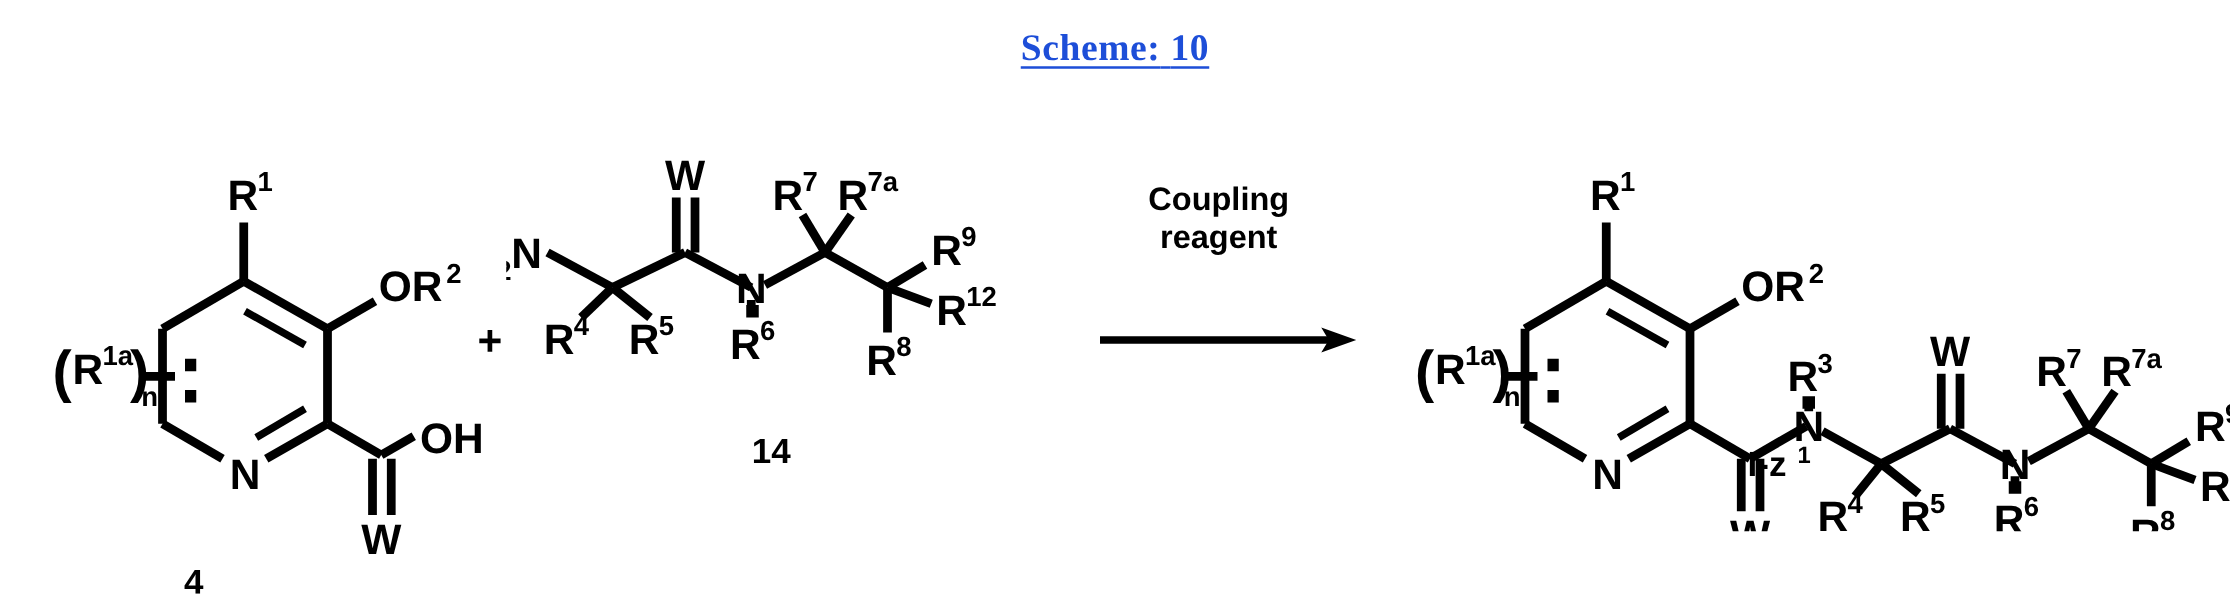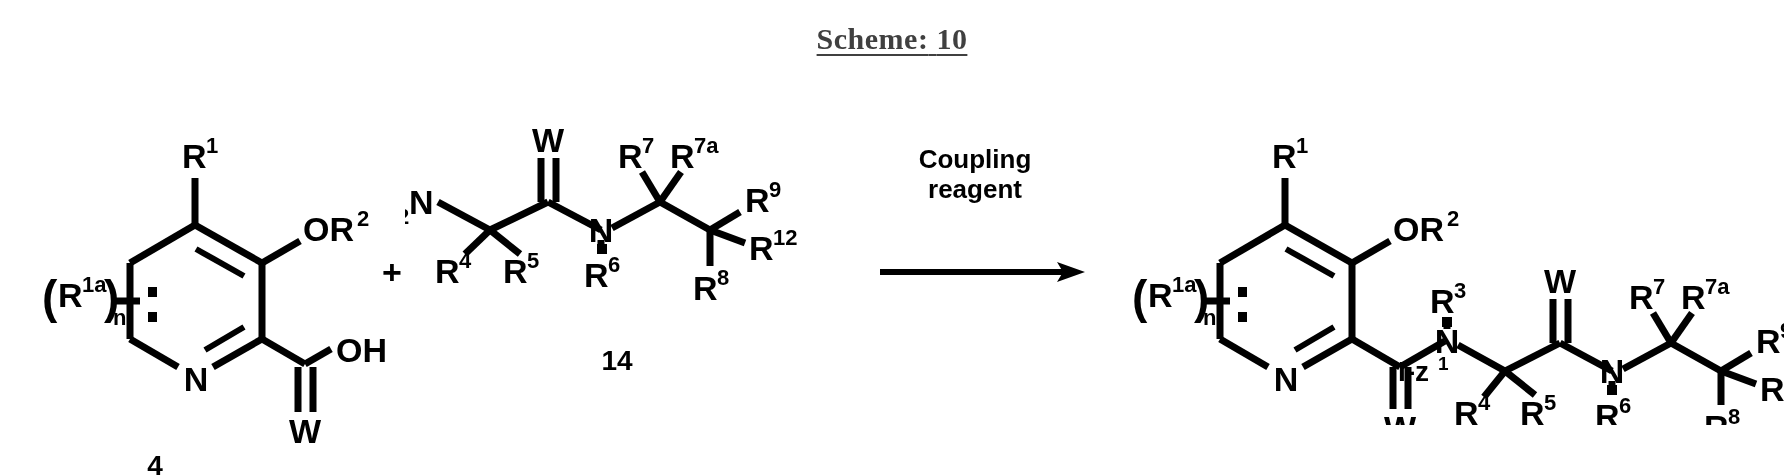--- a/index.html
+++ b/index.html
@@ -19,21 +19,21 @@
   }
   #scheme-title {
     position: absolute;
     left: 0;
     top: 22px;
     width: 1784px;
     text-align: center;
     font-family: "Liberation Serif", "DejaVu Serif", serif;
     font-weight: bold;
     font-size: 30px;
-    color: #404040;
+    color: #1d4ed8;
     letter-spacing: 0.5px;
   }
   #scheme-title .ul {
     text-decoration: underline;
     text-underline-offset: 5px;
     text-decoration-thickness: 2px;
   }
   .canvas {
     position: absolute;
     left: 0;

